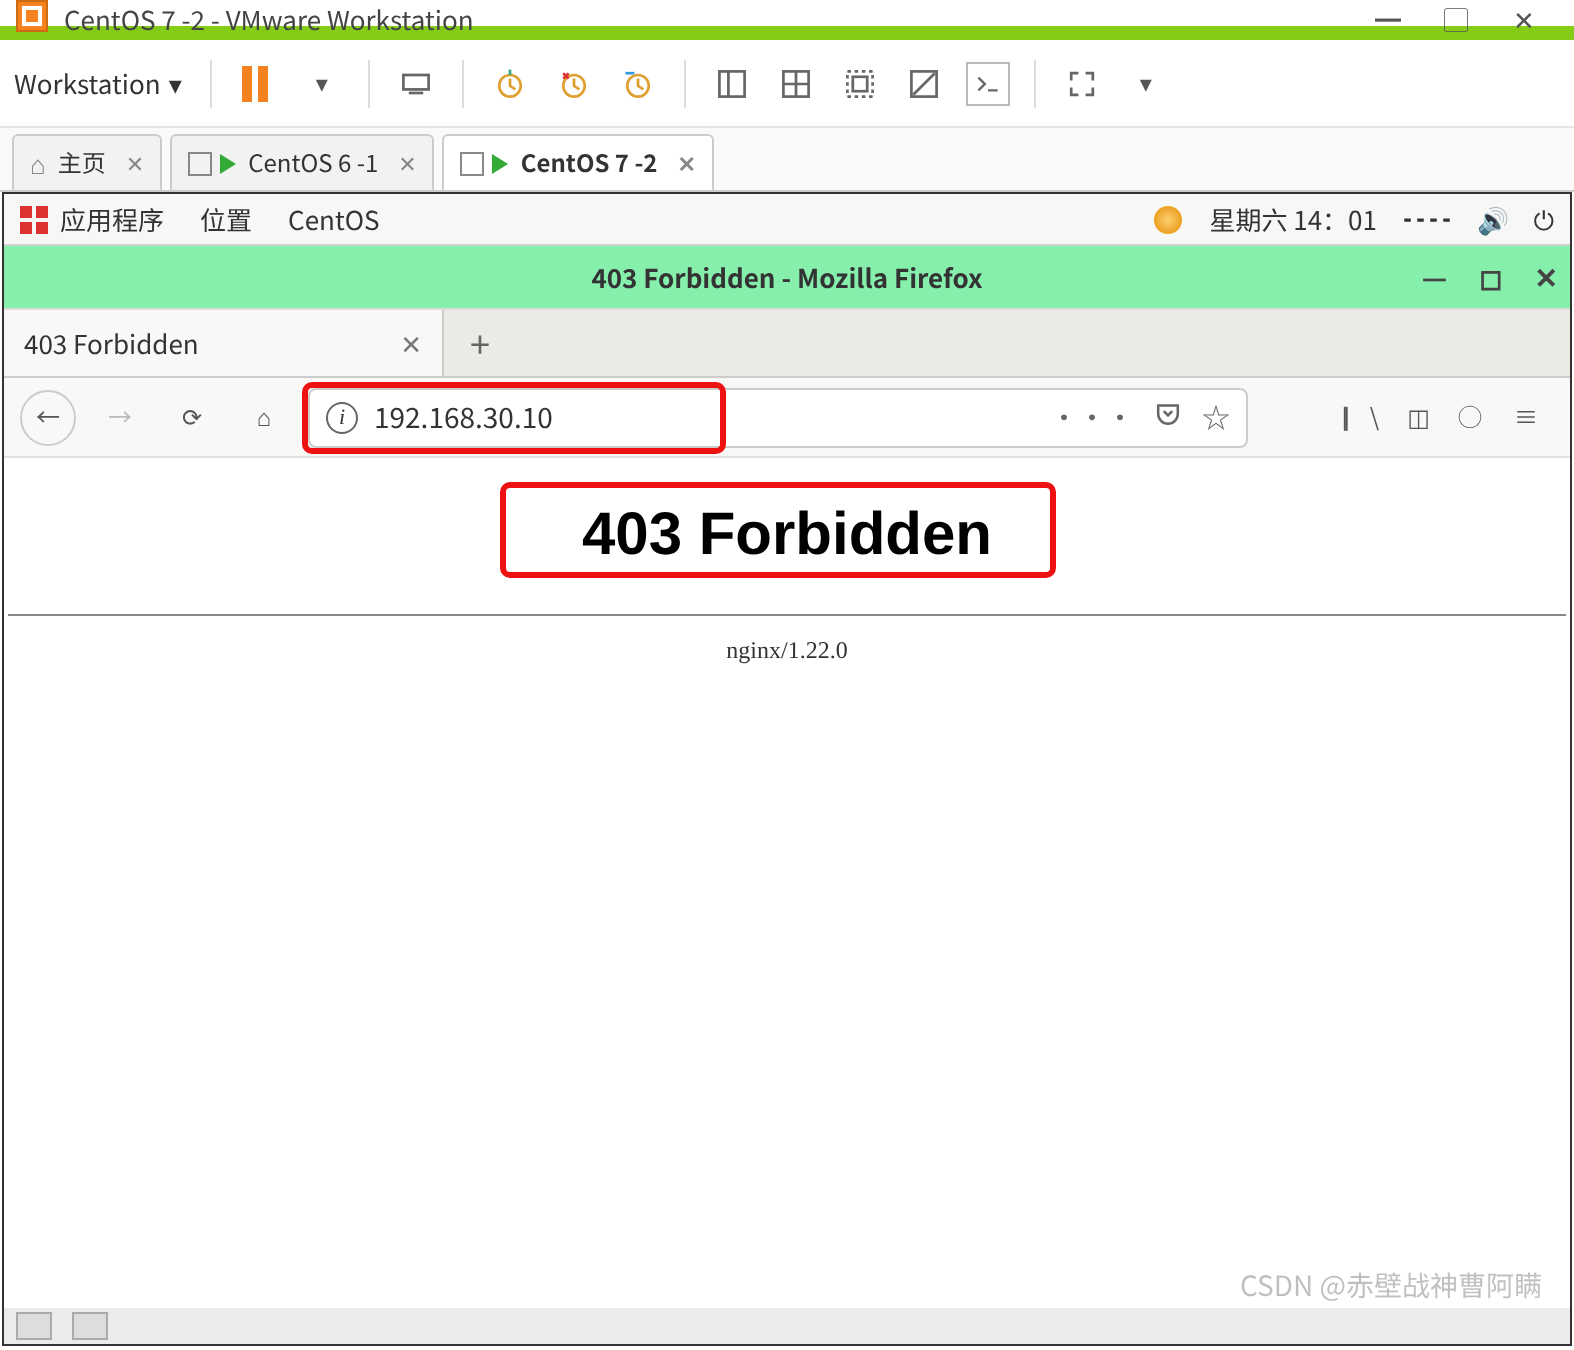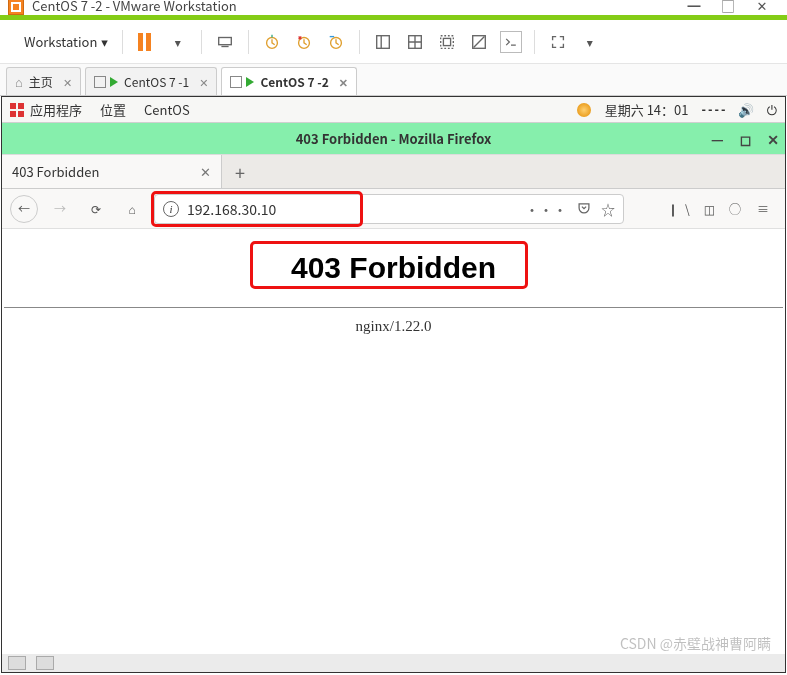--- a/index.html
+++ b/index.html
@@ -1,26 +1,26 @@
 <!DOCTYPE html>
 <html><head>
 <meta charset="utf-8">
 <style>
   * { box-sizing: border-box; margin: 0; padding: 0; }
   body { font-family: "Microsoft YaHei", "Noto Sans CJK SC", Arial, sans-serif; font-size: 12px; background: #fff; width: 787px; height: 675px; overflow: hidden; position: relative; }
 
   
-  .vmw-title { height: 20px; display: flex; align-items: flex-end; padding: 0 8px; border-bottom: 5px solid #84cc16; font-size: 13px; color: #444; }
+  .vmw-title { height: 20px; display: flex; align-items: flex-start; padding: 0 8px; border-bottom: 7px solid #84cc16; font-size: 13px; color: #444; }
   .vmw-title .ico { width: 16px; height: 16px; background: #f58220; border: 1px solid #d06a10; margin-right: 8px; position: relative; }
   .vmw-title .ico::after { content: ""; position: absolute; inset: 2px; border: 2px solid #fff; }
   .vmw-title .spacer { flex: 1; }
   .vmw-title .wbtn { width: 34px; text-align: center; color: #555; }
 
   
-  .vmw-bar { height: 44px; display: flex; align-items: center; padding: 0 22px; gap: 10px; border-bottom: 1px solid #e5e5e5; }
+  .vmw-bar { height: 44px; display: flex; align-items: center; padding: 0 5px; gap: 10px; border-bottom: 1px solid #e5e5e5; }
   .vmw-bar .menu { font-size: 13px; color: #333; padding: 4px 2px; display: flex; align-items: center; gap: 4px; }
   .vmw-bar .sep { width: 1px; height: 24px; background: #ddd; margin: 0 2px; }
   .vmw-bar .pause { width: 16px; height: 18px; display: flex; gap: 3px; }
   .vmw-bar .pause span { width: 5px; background: #f58220; }
   .vmw-bar .tb { width: 22px; height: 22px; display: flex; align-items: center; justify-content: center; color: #555; }
   .vmw-bar .tb svg { width: 18px; height: 18px; stroke: #666; fill: none; stroke-width: 1.5; }
   .vmw-bar .clock svg { stroke-width: 1.5; }
   .vmw-bar .boxed { border: 1px solid #bbb; padding: 2px; }
 
   
@@ -63,21 +63,21 @@
   .urlbar .info { width: 16px; height: 16px; border: 1.3px solid #666; border-radius: 50%; font-size: 11px; display: flex; align-items: center; justify-content: center; font-style: italic; font-family: Georgia, serif; }
   .urlbar .actions { margin-left: auto; display: flex; align-items: center; gap: 10px; color: #666; }
   .hl1 { position: absolute; border: 3px solid #e11; border-radius: 5px; pointer-events: none; }
   .ric2 { display: flex; gap: 14px; margin-left: auto; color: #555; }
 
   
   .page { flex: 1; background: #fff; padding-top: 18px; position: relative; }
   .h1wrap { display: flex; justify-content: center; }
   .h1 { font-family: Arial, Helvetica, sans-serif; font-size: 30px; font-weight: bold; color: #000; padding: 4px 24px; }
   .hr { border: none; border-top: 1px solid #888; margin: 18px 2px 10px; }
-  .srv { text-align: center; font-family: "Times New Roman", serif; font-size: 15px; color: #333; }
+  .srv { text-align: center; font-family: "Times New Roman", serif; font-size: 12px; color: #333; }
 
   
   .dock { position: absolute; left: 0; bottom: 0; height: 18px; width: 100%; background: rgba(0,0,0,0.08); display: flex; align-items: center; padding: 0 6px; gap: 10px; }
   .dock .d { width: 18px; height: 14px; background: #ddd; border: 1px solid #aaa; }
 
   .watermark { position: absolute; right: 16px; bottom: 22px; color: rgba(0,0,0,0.25); font-size: 14px; }
 </style>
 </head>
 <body>
 
@@ -173,21 +173,21 @@
 
 <div class="vmtabs">
   <div class="vmtab">
     <span class="home">⌂</span>
     <span>主页</span>
     <span class="x">✕</span>
   </div>
   <div class="vmtab">
     <span class="vmico"></span>
     <span class="play"></span>
-    <span>CentOS 7 -1</span>
+    <span>CentOS 6 -1</span>
     <span class="x">✕</span>
   </div>
   <div class="vmtab active">
     <span class="vmico"></span>
     <span class="play"></span>
     <span>CentOS 7 -2</span>
     <span class="x">✕</span>
   </div>
 </div>
 

